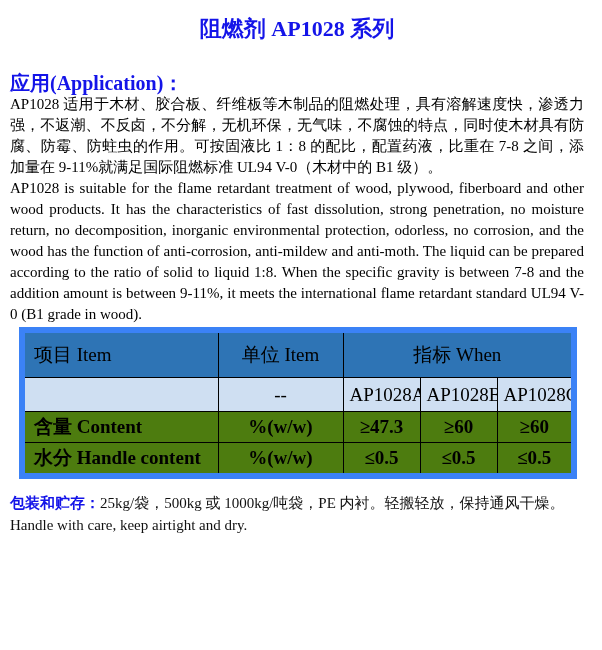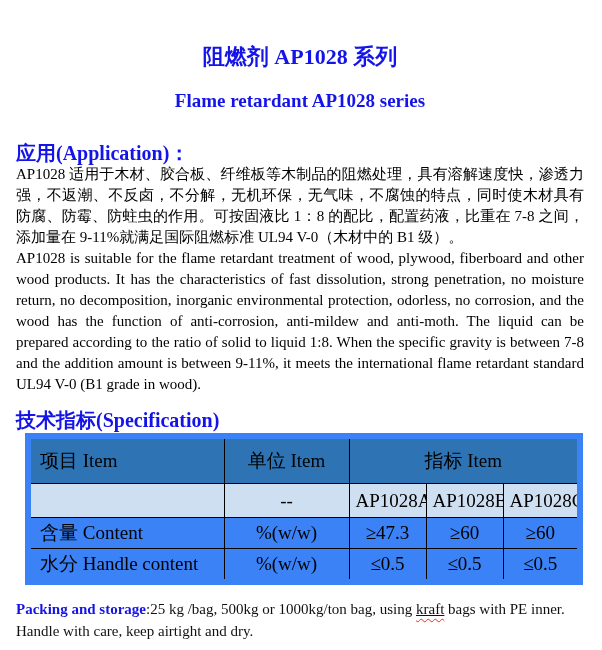--- a/index.html
+++ b/index.html
@@ -11,22 +11,21 @@
     width: 602px;
     height: 650px;
     overflow: hidden;
     font-family: "Liberation Serif", "DejaVu Serif", serif;
     color: #000000;
   }
   .page {
     box-sizing: border-box;
     width: 602px;
     height: 547px;
-    padding: 14px 18px 0 16px;
-    margin-top: 28px;
+    padding: 14px 18px 0 10px;
   }
   .title-cn {
     margin: 0;
     text-align: center;
     color: #1414e8;
     font-size: 22px;
     font-weight: bold;
     line-height: 30px;
   }
   .title-en {
@@ -64,21 +63,21 @@
   .spec-table td {
     border: 1px solid #000000;
     padding: 0 6px;
     overflow: hidden;
   }
   .spec-table .hdr td {
     background: #2e74b5;
     height: 44px;
   }
   .spec-table .sub td { background: #cfdff2; height: 33px; }
-  .spec-table .row td { background: #3b82f6; height: 30px; }
+  .spec-table .row td { background: #4d7c0f; height: 30px; font-weight: bold; }
   .spec-table td.c { text-align: center; }
   .spec-table td.l { text-align: left; padding-left: 9px; }
   .packing { margin-top: 13px; }
   .packing p {
     margin: 0;
     font-size: 15px;
     line-height: 22px;
     color: #111111;
   }
   .pk-label {
@@ -93,41 +92,39 @@
     text-decoration-thickness: 1px;
     text-underline-offset: 4px;
   }
 </style>
 </head>
 <body>
 
 <div class="page">
 
   <h1 class="title-cn">阻燃剂 AP1028 系列</h1>
-  <h2 class="title-en">Flame retardant AP1028 series</h2>
 
   <h3 class="section-heading heading-app">应用(Application)：</h3>
   <p class="para">AP1028 适用于木材、胶合板、纤维板等木制品的阻燃处理，具有溶解速度快，渗透力强，不返潮、不反卤，不分解，无机环保，无气味，不腐蚀的特点，同时使木材具有防腐、防霉、防蛀虫的作用。可按固液比 1：8 的配比，配置药液，比重在 7-8 之间，添加量在 9-11%就满足国际阻燃标准 UL94 V-0（木材中的 B1 级）。</p>
   <p class="para">AP1028 is suitable for the flame retardant treatment of wood, plywood, fiberboard and other wood products. It has the characteristics of fast dissolution, strong penetration, no moisture return, no decomposition, inorganic environmental protection, odorless, no corrosion, and the wood has the function of anti-corrosion, anti-mildew and anti-moth. The liquid can be prepared according to the ratio of solid to liquid 1:8. When the specific gravity is between 7-8 and the addition amount is between 9-11%, it meets the international flame retardant standard UL94 V-0 (B1 grade in wood).</p>
 
-  <h3 class="section-heading heading-spec">技术指标(Specification)</h3>
 
   <table class="spec-table">
     <colgroup>
       <col style="width:196px">
       <col style="width:125px">
       <col style="width:77px">
       <col style="width:77px">
       <col style="width:77px">
     </colgroup>
     <tbody>
       <tr class="hdr">
         <td class="l">项目 Item</td>
         <td class="c">单位 Item</td>
-        <td class="c" colspan="3">指标 Item</td>
+        <td class="c" colspan="3">指标 When</td>
       </tr>
       <tr class="sub">
         <td class="l"></td>
         <td class="c">--</td>
         <td class="c">AP1028A</td>
         <td class="c">AP1028B</td>
         <td class="c">AP1028C</td>
       </tr>
       <tr class="row">
         <td class="l">含量 Content</td>
@@ -140,17 +137,17 @@
         <td class="l">水分 Handle content</td>
         <td class="c">%(w/w)</td>
         <td class="c">≤0.5</td>
         <td class="c">≤0.5</td>
         <td class="c">≤0.5</td>
       </tr>
     </tbody>
   </table>
 
   <div class="packing">
-    <p><span class="pk-label">Packing and storage</span><span>:25 kg /bag, 500kg or 1000kg/ton bag, using </span><span class="kraft-underline"><span class="kraft-wavy">kraft</span></span><span> bags with PE inner.</span></p>
+    <p><span class="pk-label">包装和贮存：</span><span>25kg/袋，500kg 或 1000kg/吨袋，PE 内衬。轻搬轻放，保持通风干燥。</span></p>
     <p>Handle with care, keep airtight and dry.</p>
   </div>
 
 </div>
 
 </body></html>

